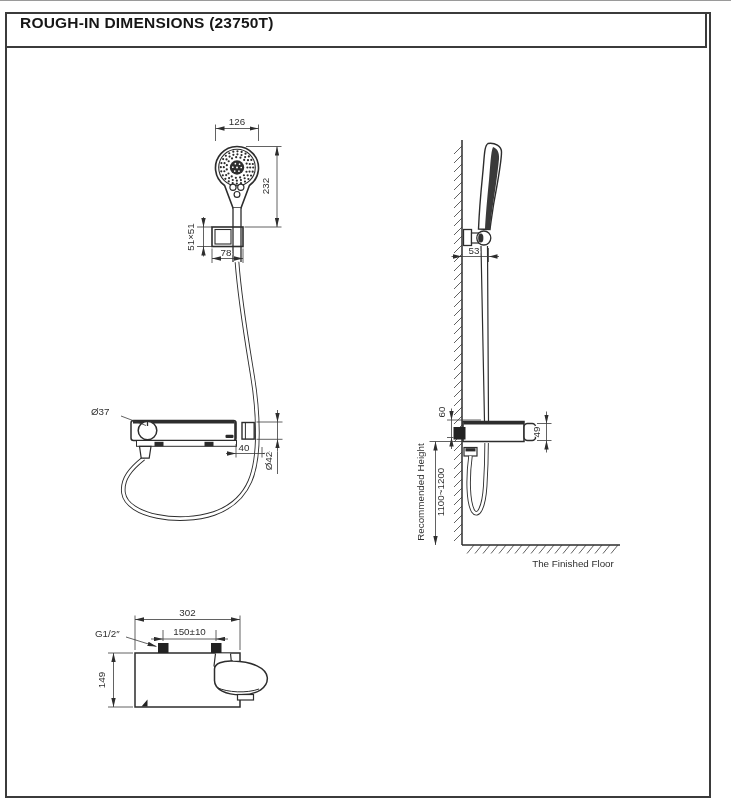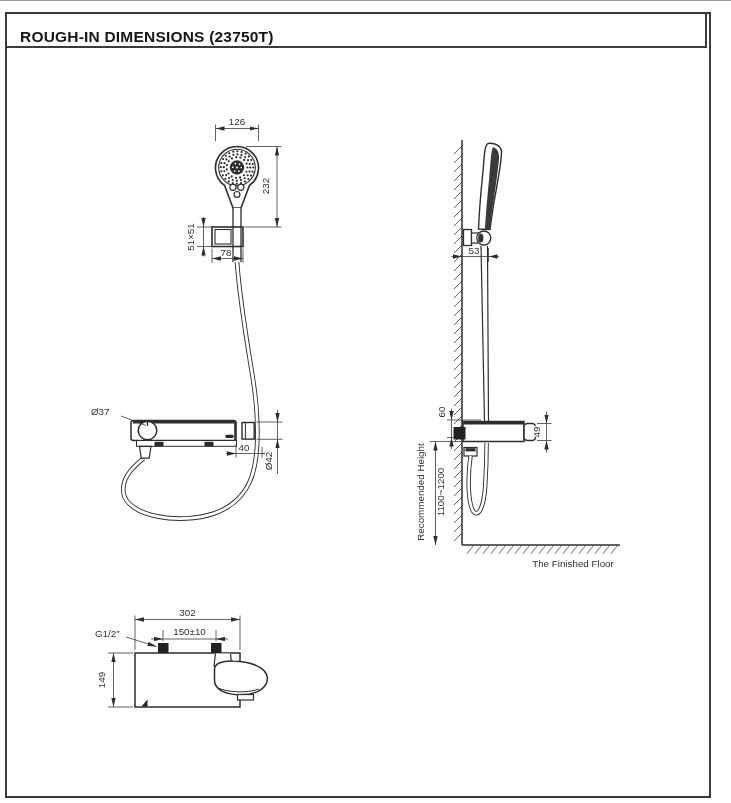--- a/index.html
+++ b/index.html
@@ -2,21 +2,21 @@
 <html><head>
 <meta charset="utf-8">
 <style>
   html,body{margin:0;padding:0;background:#fff;}
   .page{position:relative;width:731px;height:803px;background:#fff;overflow:hidden;
         font-family:"Liberation Sans",sans-serif;}
   .top-rule{position:absolute;left:0;top:0;width:731px;height:1px;background:#9a9a9a;}
   .outer-box{position:absolute;left:5px;top:12px;width:702px;height:782px;
              border:2px solid #3b3b3b;}
   .title-bar{position:absolute;left:5px;top:12px;width:702px;height:36px;
-             border:2px solid #3b3b3b;display:flex;align-items:flex-end;
+             border:2px solid #3b3b3b;display:flex;align-items:flex-start;
              background:#fff;box-sizing:border-box;}
   .title-bar span{font-weight:bold;font-size:15.5px;color:#161616;padding-left:13px;
                   letter-spacing:.2px;}
   svg{position:absolute;left:0;top:0;}
   .ink{stroke:#2d2d2d;fill:none;}
   .dim{stroke:#3a3a3a;stroke-width:.8;fill:none;}
   text{font-family:"Liberation Sans",sans-serif;font-size:9.8px;fill:#2f2f2f;
        paint-order:stroke;stroke:#ffffff;stroke-width:2.6px;}
 </style>
 </head>

